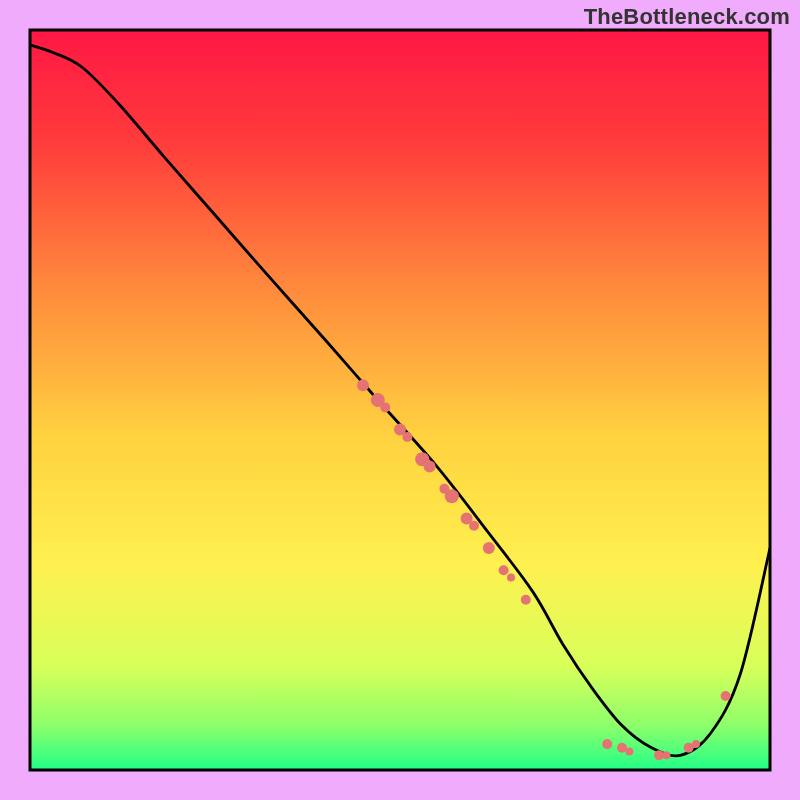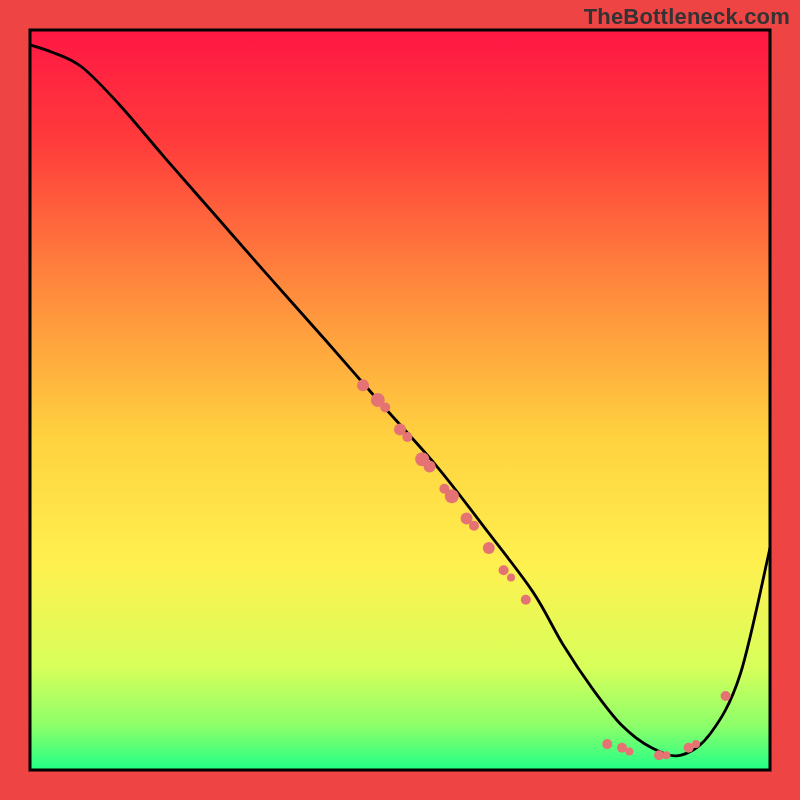--- a/index.html
+++ b/index.html
@@ -8,21 +8,21 @@
     width: 800px;
     height: 800px;
     background: #000;
     overflow: hidden;
     font-family: Arial, Helvetica, sans-serif;
   }
   .frame {
     position: relative;
     width: 800px;
     height: 800px;
-    background: #ef4444;
+    background: #f0abfc;
   }
   .watermark {
     position: absolute;
     top: 4px;
     right: 10px;
     color: #333;
     font-size: 22px;
     font-weight: 600;
     letter-spacing: 0.2px;
     user-select: none;

